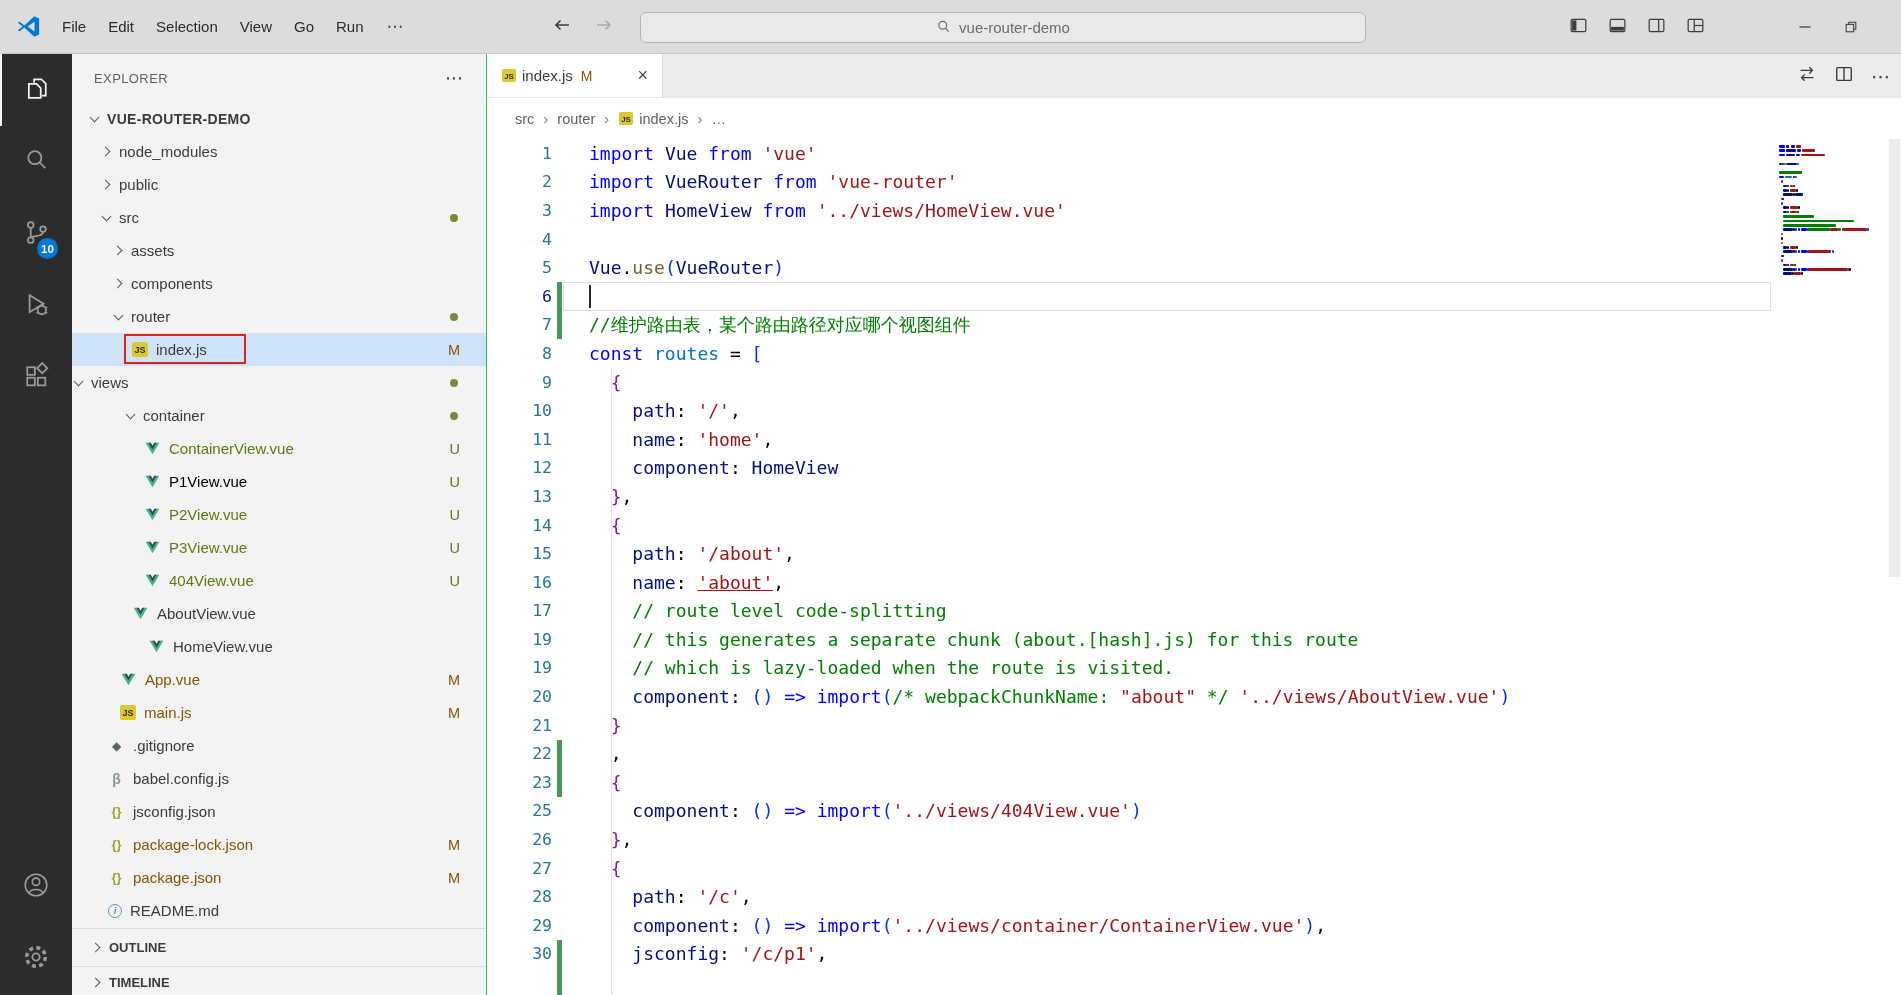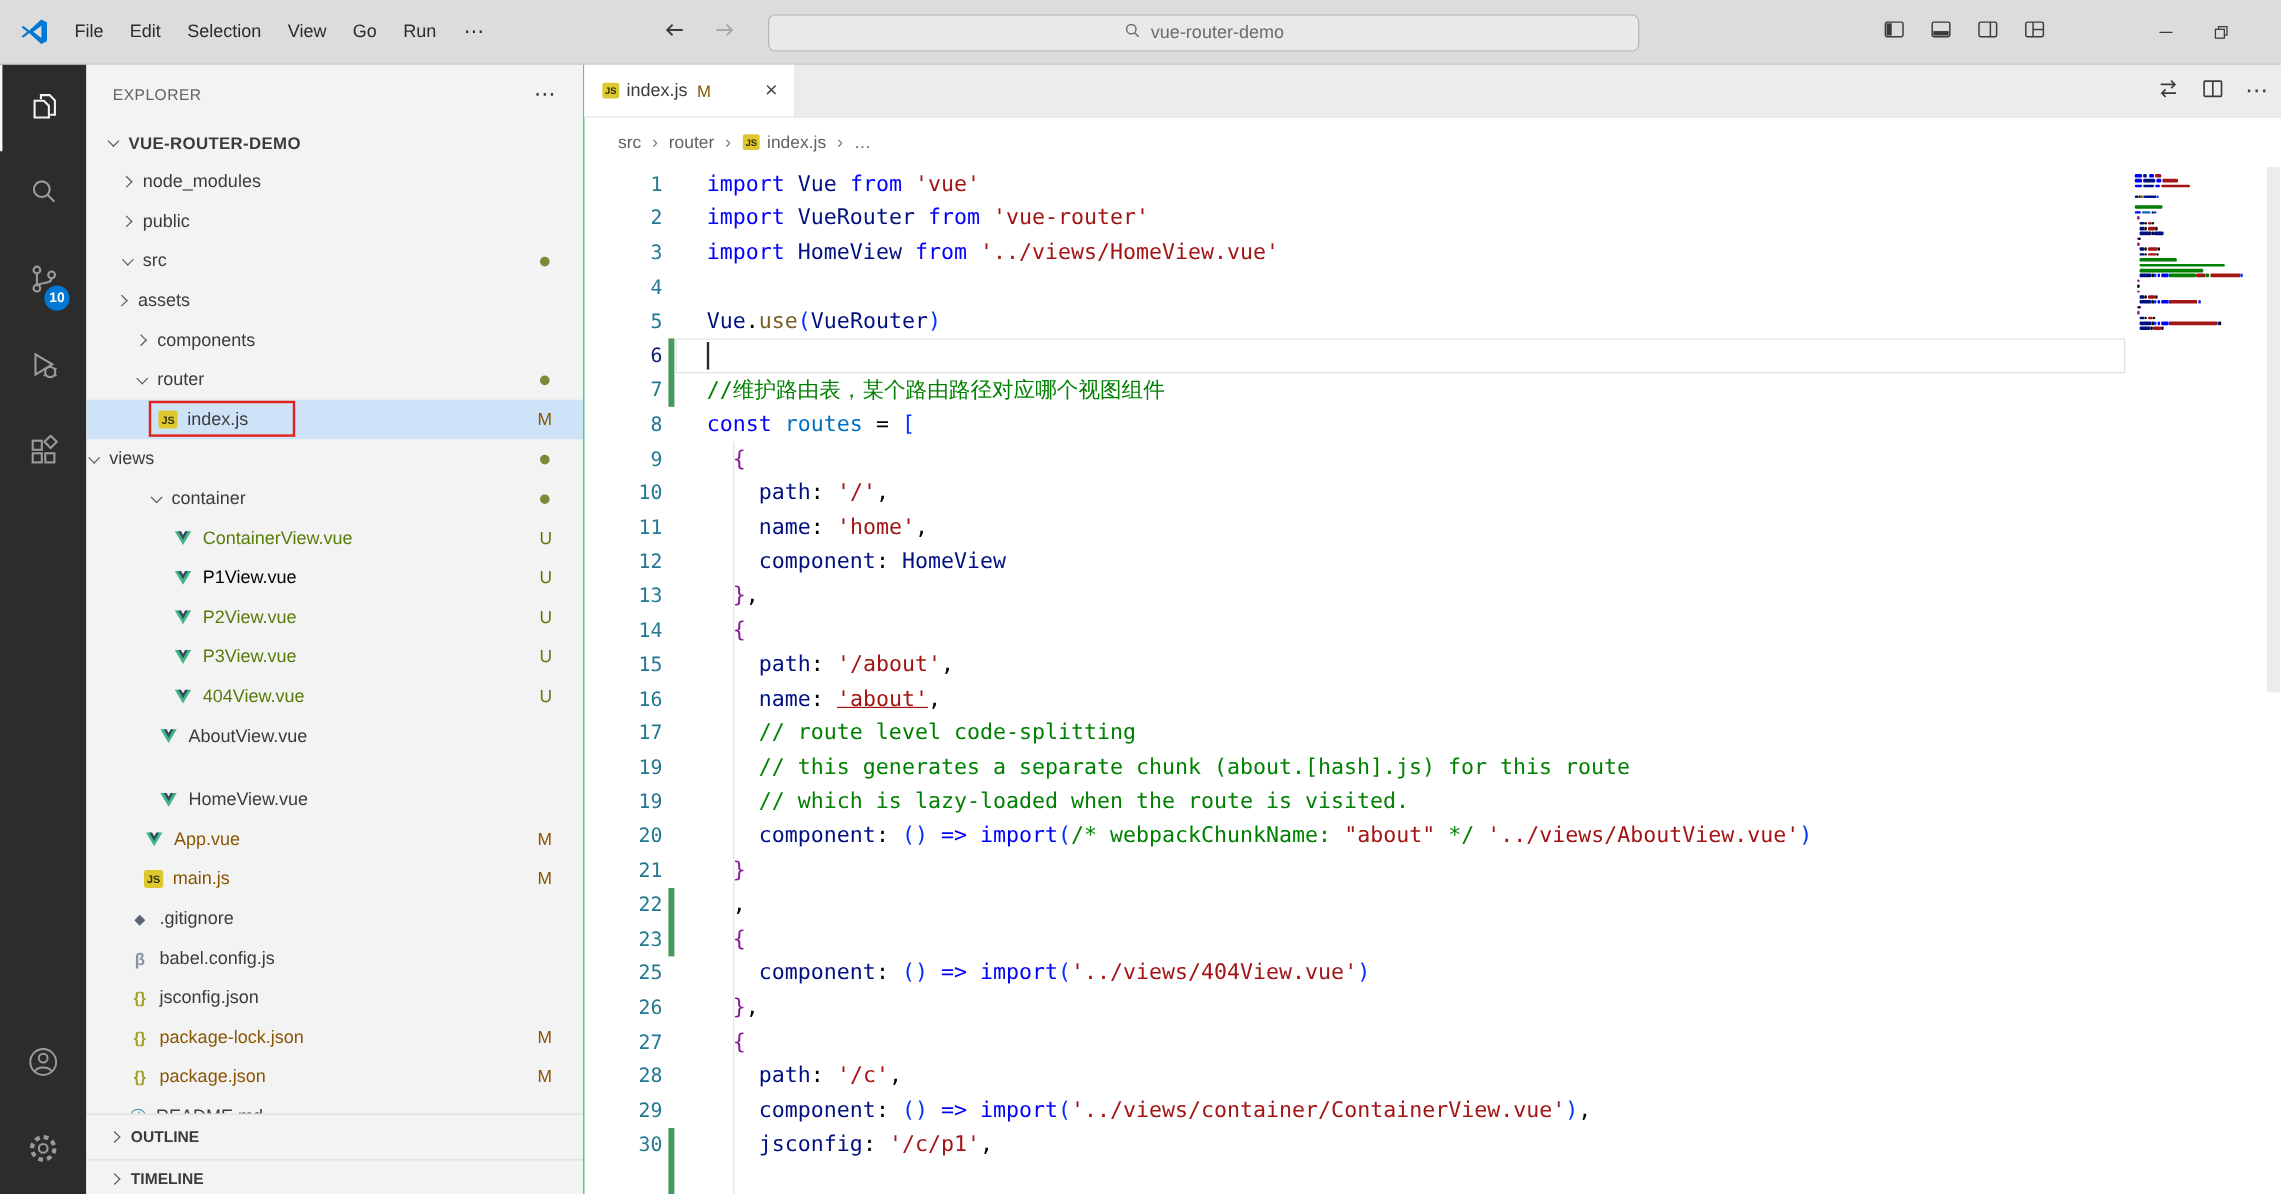--- a/index.html
+++ b/index.html
@@ -280,21 +280,21 @@
           </div>
           <div class="tree-row" style="padding-left: 28px;">
             <span class="chev right"></span>
             <span class="tree-label">public</span>
           </div>
           <div class="tree-row" style="padding-left: 28px;">
             <span class="chev down"></span>
             <span class="tree-label">src</span>
             <span class="folder-dot" style="background: rgb(122, 138, 58);"></span>
           </div>
-          <div class="tree-row" style="padding-left: 24px;">
+          <div class="tree-row" style="padding-left: 40px;">
             <span class="chev right"></span>
             <span class="tree-label">assets</span>
           </div>
           <div class="tree-row" style="padding-left: 40px;">
             <span class="chev right"></span>
             <span class="tree-label">components</span>
           </div>
           <div class="tree-row" style="padding-left: 40px;">
             <span class="chev down"></span>
             <span class="tree-label">router</span>
@@ -368,21 +368,21 @@
           </div>
           <div class="tree-row" style="padding-left: 60px; text-align: center;">
             <span class="fi">
               <svg width="15" height="13" viewBox="0 0 16 14">
                 <path d="M8 13.2 L0.6 0.8 h4.2 L8 6.2 L11.2 0.8 h4.2 Z" fill="#41b883"></path>
                 <path d="M8 8.4 L3.6 0.8 h2.6 L8 4.1 L9.9 0.8 h2.5 Z" fill="#35495e"></path>
               </svg>
             </span>
             <span class="tree-label">AboutView.vue</span>
           </div>
-          <div class="tree-row" style="padding-left: 60px; margin-top: 20px;">
+          <div class="tree-row" style="padding-left: 76px;">
             <span class="fi">
               <svg width="15" height="13" viewBox="0 0 16 14">
                 <path d="M8 13.2 L0.6 0.8 h4.2 L8 6.2 L11.2 0.8 h4.2 Z" fill="#41b883"></path>
                 <path d="M8 8.4 L3.6 0.8 h2.6 L8 4.1 L9.9 0.8 h2.5 Z" fill="#35495e"></path>
               </svg>
             </span>
             <span class="tree-label">HomeView.vue</span>
           </div>
           <div class="tree-row" style="padding-left: 48px;">
             <span class="fi">

